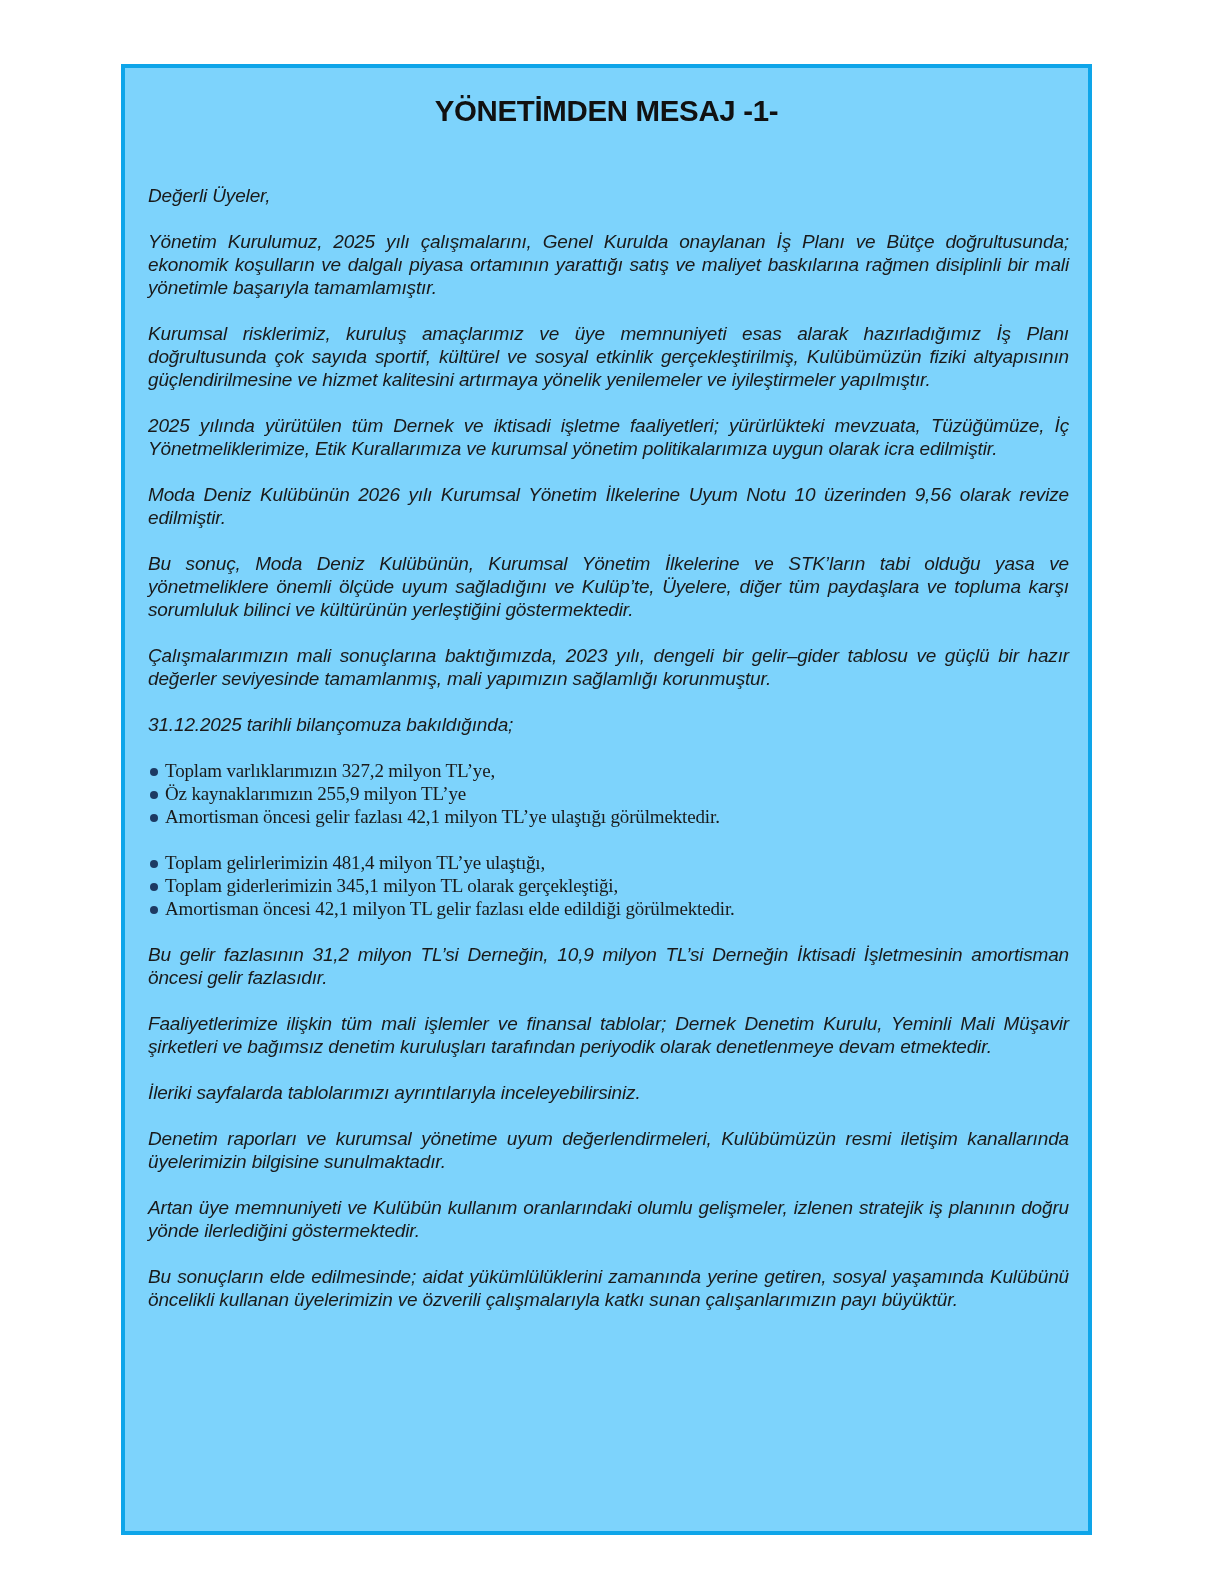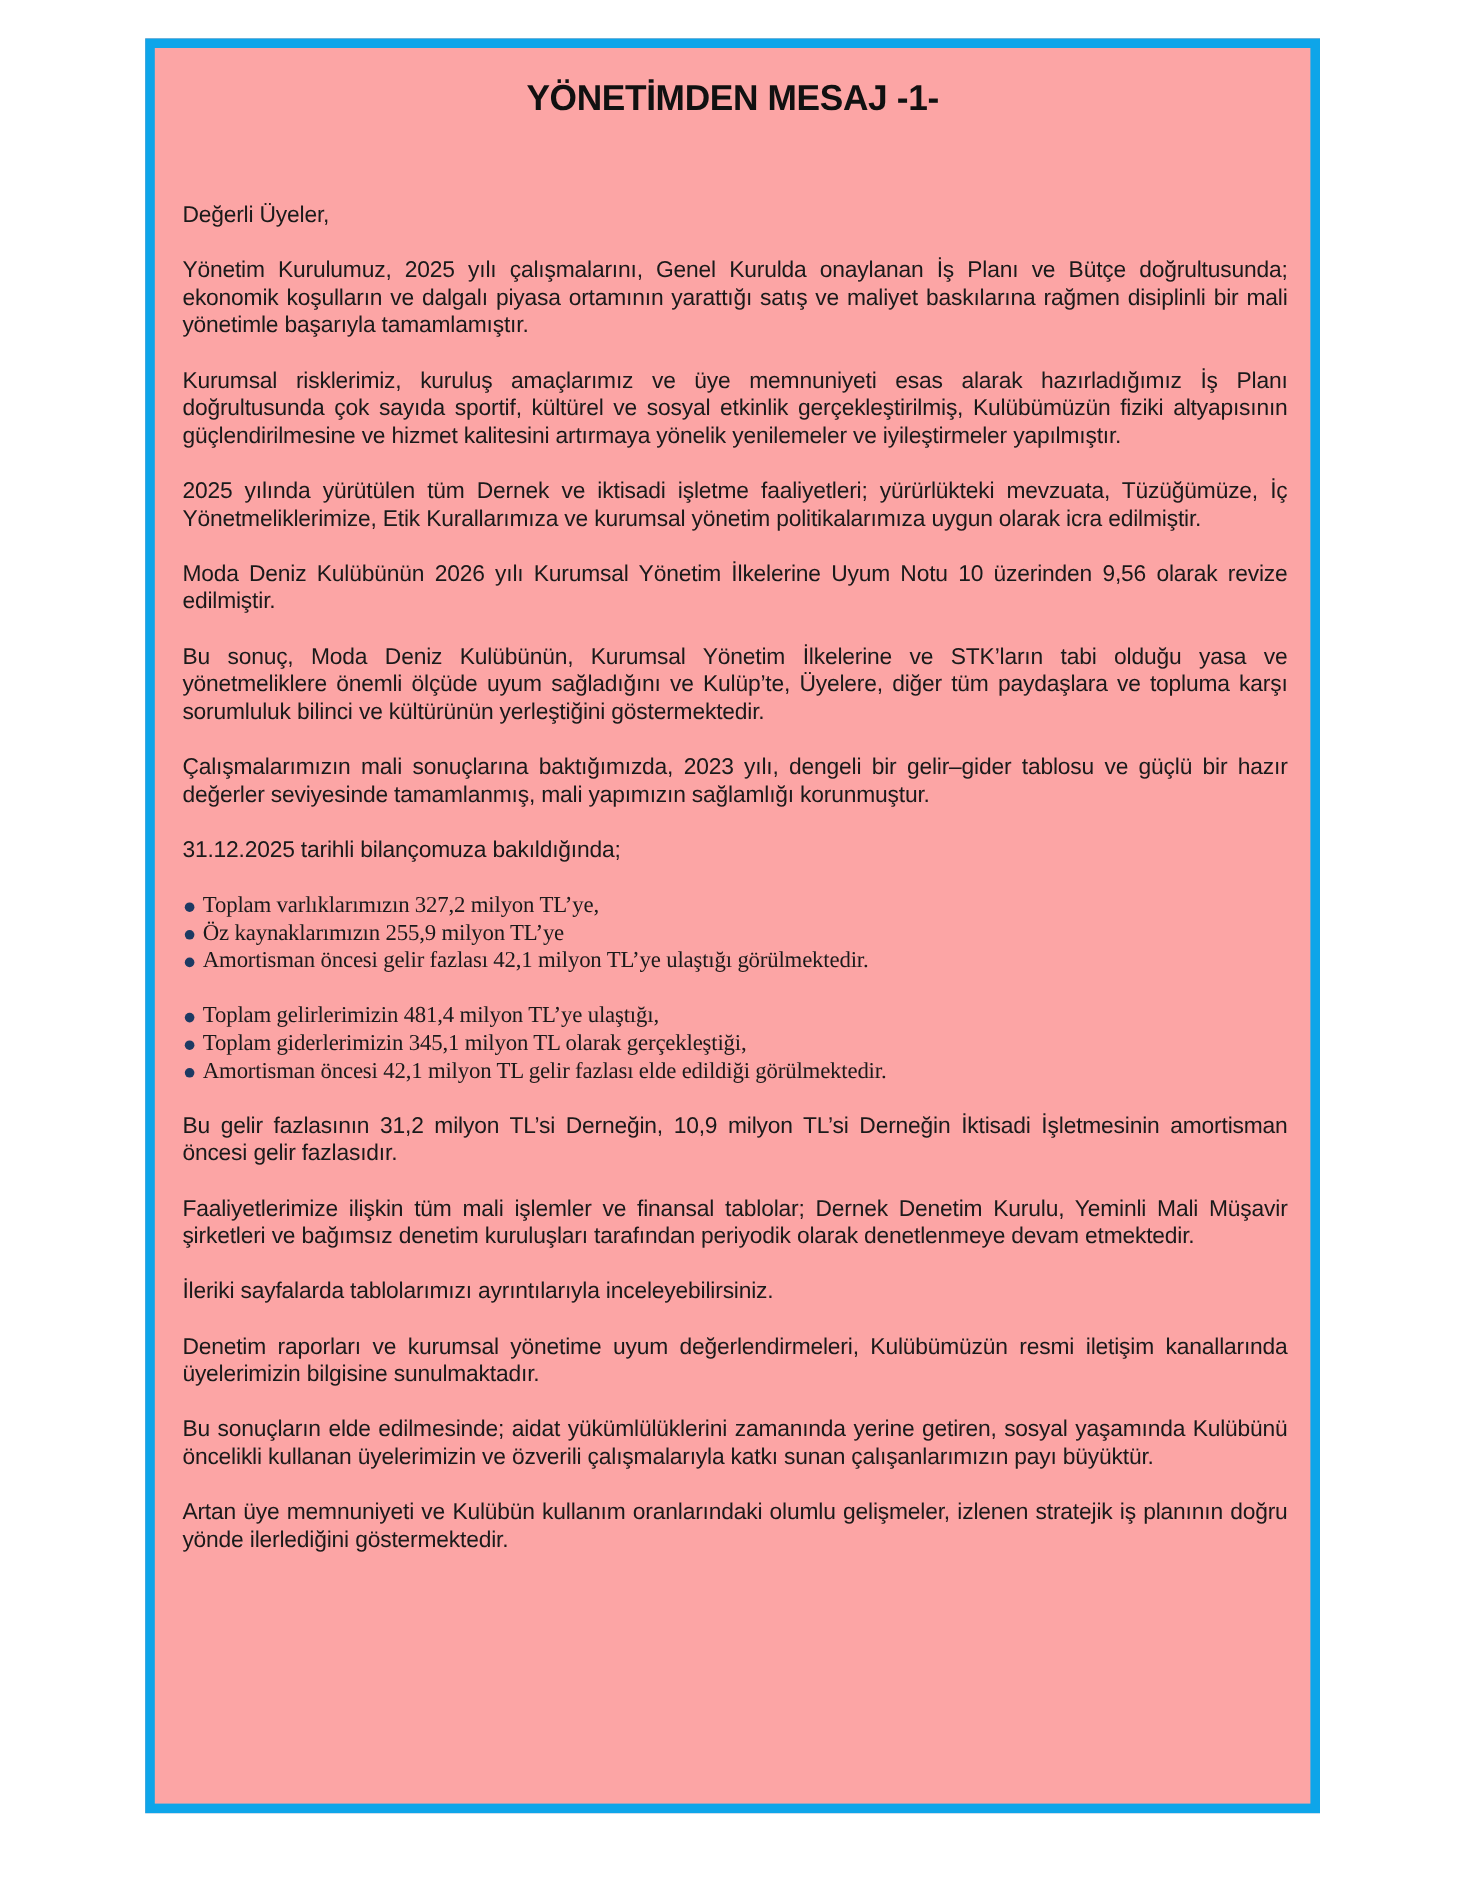--- a/index.html
+++ b/index.html
@@ -11,25 +11,25 @@
       width: 1217px;
       height: 1571px;
       position: relative;
       overflow: hidden;
       font-family: "Liberation Sans", "DejaVu Sans", sans-serif;
       color: #1a1a1a;
     }
     .frame {
       position: absolute;
       left: 121px;
-      top: 32px;
+      top: 64px;
       width: 963px;
       height: 1463px;
-      border: 8px solid #0ea5e9;
-      background: #fca5a5;
+      border: 4px solid #0ea5e9;
+      background: #7dd3fc;
     }
     .title {
       position: absolute;
       left: 0;
       right: 0;
       top: 26px;
       text-align: center;
       font-weight: bold;
       font-size: 30px;
       letter-spacing: -0.3px;
@@ -40,22 +40,23 @@
     .content {
       position: absolute;
       left: 23px;
       top: 116px;
       width: 921px;
       font-size: 19px;
       line-height: 23px;
       letter-spacing: -0.15px;
     }
     .content p {
-      margin: 12px 0 23px 0;
+      margin: 0 0 23px 0;
       text-align: justify;
+      font-style: italic;
     }
     .bullets {
       list-style: none;
       margin: 0 0 23px 0;
       padding: 0;
       font-family: Liberation Serif, serif;
     }
     .bullets li {
       position: relative;
       padding-left: 17px;
@@ -116,16 +117,16 @@
       <li>
         <span class="dot"></span>
         <span>Amortisman öncesi 42,1 milyon TL gelir fazlası elde edildiği görülmektedir.</span>
       </li>
     </ul>
 
     <p>Bu gelir fazlasının 31,2 milyon TL’si Derneğin, 10,9 milyon TL’si Derneğin İktisadi İşletmesinin amortisman öncesi gelir fazlasıdır.</p>
     <p>Faaliyetlerimize ilişkin tüm mali işlemler ve finansal tablolar; Dernek Denetim Kurulu, Yeminli Mali Müşavir şirketleri ve bağımsız denetim kuruluşları tarafından periyodik olarak denetlenmeye devam etmektedir.</p>
     <p>İleriki sayfalarda tablolarımızı ayrıntılarıyla inceleyebilirsiniz.</p>
     <p>Denetim raporları ve kurumsal yönetime uyum değerlendirmeleri, Kulübümüzün resmi iletişim kanallarında üyelerimizin bilgisine sunulmaktadır.</p>
+    <p>Artan üye memnuniyeti ve Kulübün kullanım oranlarındaki olumlu gelişmeler, izlenen stratejik iş planının doğru yönde ilerlediğini göstermektedir.</p>
     <p>Bu sonuçların elde edilmesinde; aidat yükümlülüklerini zamanında yerine getiren, sosyal yaşamında Kulübünü öncelikli kullanan üyelerimizin ve özverili çalışmalarıyla katkı sunan çalışanlarımızın payı büyüktür.</p>
-    <p>Artan üye memnuniyeti ve Kulübün kullanım oranlarındaki olumlu gelişmeler, izlenen stratejik iş planının doğru yönde ilerlediğini göstermektedir.</p>
   </div>
 </div>
 
 </body></html>

